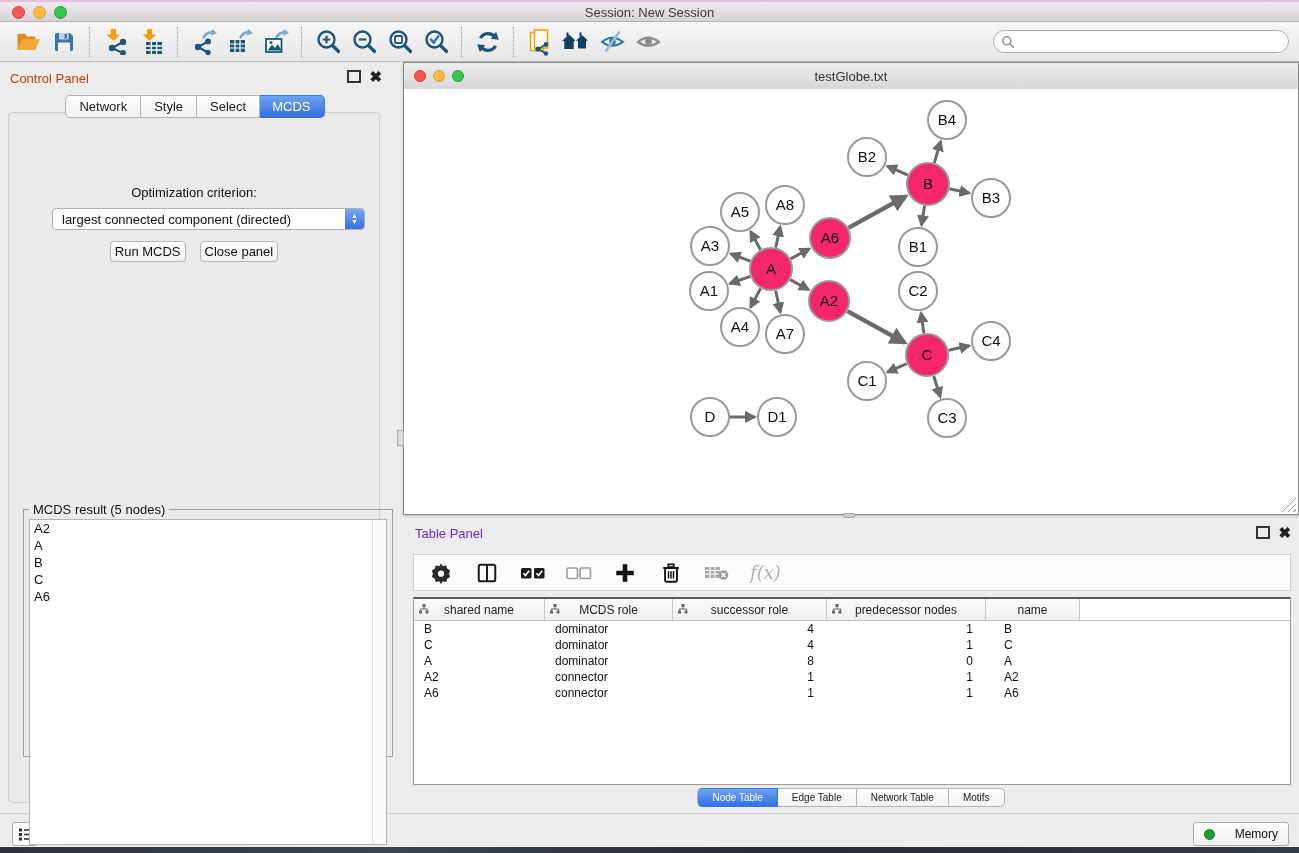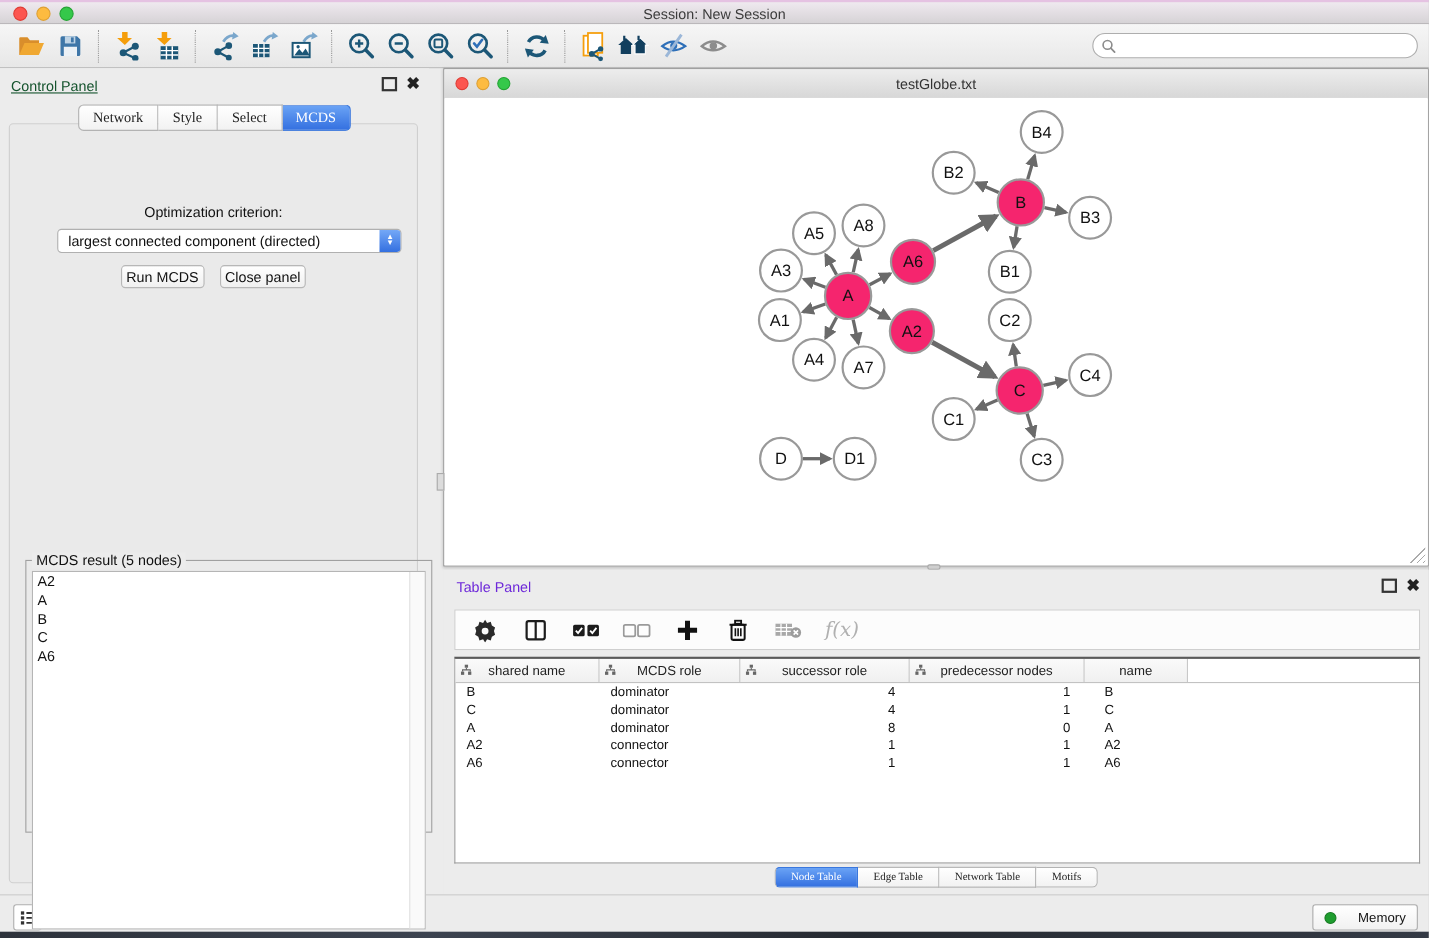--- a/index.html
+++ b/index.html
@@ -24,25 +24,25 @@
     background:linear-gradient(#f6f6f6,#e7e7e7);border-bottom:1px solid #bdbdbd;
     box-sizing:border-box;display:flex;align-items:center;padding-left:10px;}
   .tb-btn{width:36px;height:34px;display:flex;align-items:center;justify-content:center;flex:0 0 auto;}
   .tb-sep{width:1px;height:30px;border-left:1px dotted #9a9a9a;margin:0 7px;flex:0 0 auto;}
   .search{position:absolute;right:10px;top:8px;width:296px;height:23px;background:#fff;
     border:1px solid #aeaeae;border-radius:13px;display:flex;align-items:center;padding-left:7px;box-sizing:border-box;}
   .search input{border:none;outline:none;flex:1;font-size:13px;background:transparent;margin-left:5px;font-family:"Liberation Sans",sans-serif;}
 
   
   .control-panel{position:absolute;left:0;top:62px;width:390px;height:751px;background:#ececec;}
-  .cp-header{position:absolute;left:10px;top:9px;font-size:13px;color:#14532d;text-decoration:underline;}
+  .cp-header{position:absolute;left:10px;top:9px;font-size:13px;color:#c2410c;}
   .win-icons{position:absolute;right:8px;top:8px;display:flex;gap:8px;align-items:center;}
   .float-icon{width:10px;height:9px;border:2px solid #333;display:inline-block;}
   .close-icon{font-size:15px;font-weight:900;color:#222;line-height:12px;}
-  .seg{display:flex;font-family:Liberation Serif, serif;}
+  .seg{display:flex;}
   .seg-item{padding:3px 13px;background:linear-gradient(#ffffff,#f2f2f2);border:1px solid #b3b3b3;
     border-left:none;font-size:13px;color:#222;cursor:default;}
   .seg-item:first-child{border-left:1px solid #b3b3b3;border-radius:5px 0 0 5px;}
   .seg-item:last-child{border-radius:0 5px 5px 0;padding-left:12px;}
   .seg-sel{background:linear-gradient(#6aa3f5,#3470e0);color:#fff;border-color:#3a77dd;}
   .cp-tabs{position:absolute;left:0;right:0;top:33px;display:flex;justify-content:center;z-index:2;}
   .cp-pane{position:absolute;left:8px;top:50px;width:372px;height:691px;background:#eaeaea;
     border:1px solid #cfcfcf;border-radius:4px;box-sizing:border-box;z-index:1;}
   .opt-label{position:absolute;left:0;right:0;top:72px;text-align:center;font-size:13px;color:#111;}
   .dropdown{position:absolute;left:43px;top:95px;width:313px;height:22px;background:#fff;

